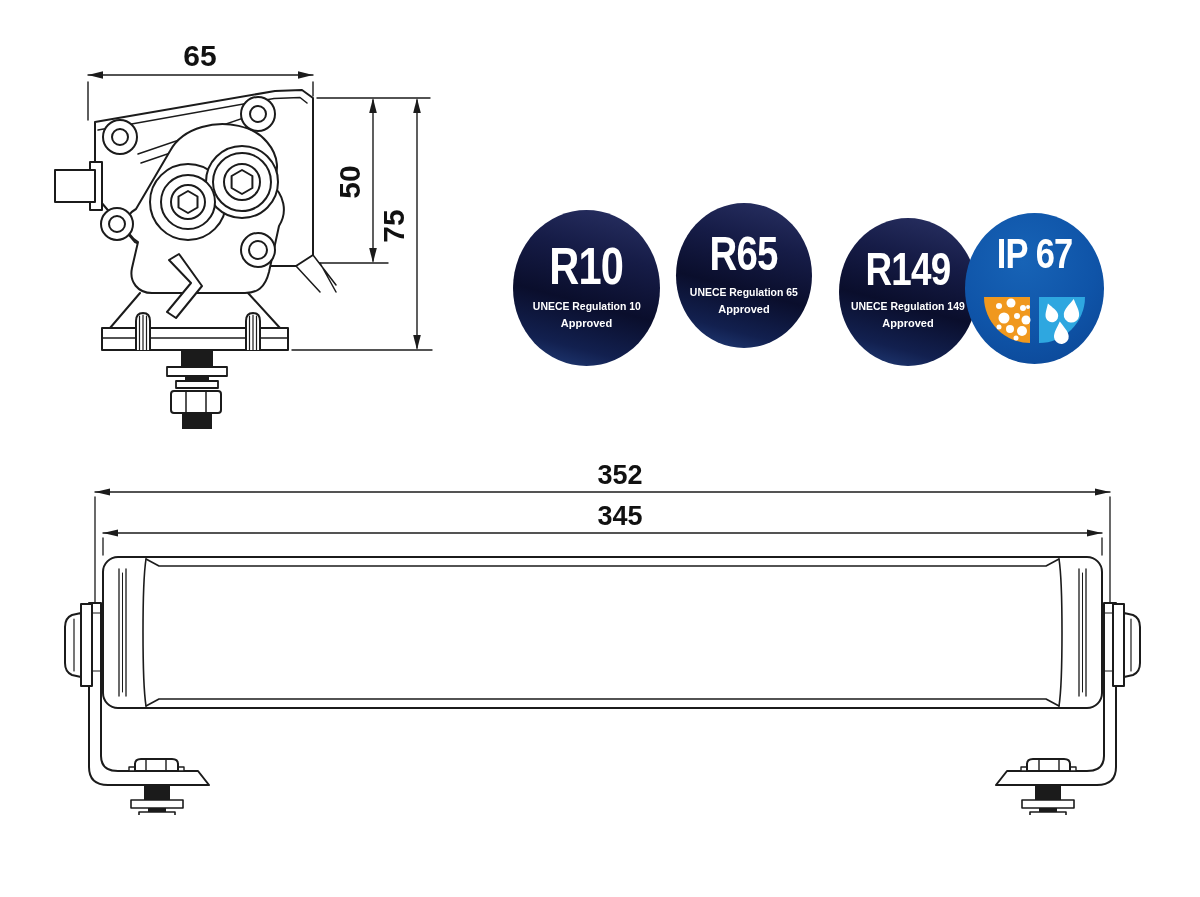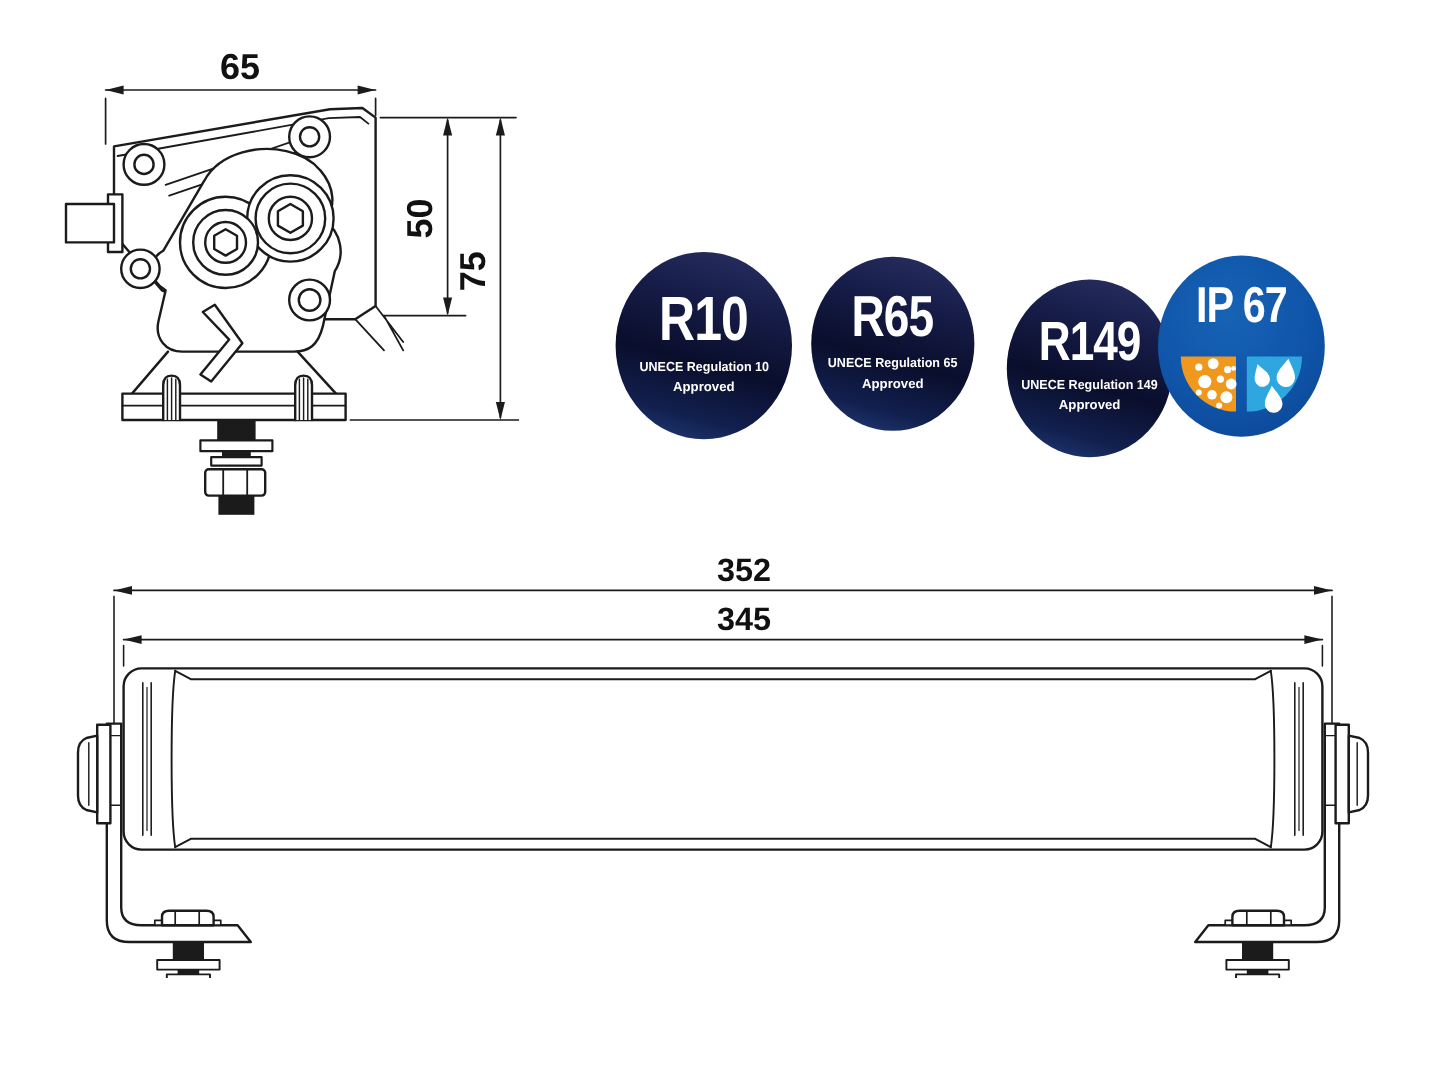--- a/index.html
+++ b/index.html
@@ -6,22 +6,22 @@
   .canvas{position:relative;width:1200px;height:815px;background:#ffffff;overflow:hidden;
           font-family:"Liberation Sans",sans-serif;text-decoration:underline;}
   svg{position:absolute;overflow:visible;}
   svg text{font-family:"Liberation Sans",sans-serif;font-weight:bold;fill:#111;}
 
   
   .badge{position:absolute;border-radius:50%;color:#fff;text-align:center;
          display:flex;flex-direction:column;align-items:center;
          background:linear-gradient(195deg,#2a3265 0%,#161c47 30%,#0a0e2c 58%,#12204f 82%,#23407e 100%);}
   .b1{left:513px;top:210px;width:147px;height:156px;padding-top:30px;box-sizing:border-box;align-items:center;}
-  .b2{left:676px;top:214px;width:136px;height:145px;padding-top:27px;box-sizing:border-box;}
-  .b3{left:839px;top:233px;width:138px;height:148px;padding-top:28px;box-sizing:border-box;}
+  .b2{left:676px;top:203px;width:136px;height:145px;padding-top:27px;box-sizing:border-box;}
+  .b3{left:839px;top:218px;width:138px;height:148px;padding-top:28px;box-sizing:border-box;}
   .b4{left:965px;top:213px;width:139px;height:151px;
       background:radial-gradient(circle at 42% 32%,#1763b6 0%,#0f54a8 55%,#0b4492 100%);}
   .badge-title{font-weight:bold;line-height:1;transform:scaleX(.8);letter-spacing:-1px;white-space:nowrap;}
   .b1 .badge-title{font-size:52px;}
   .b2 .badge-title{font-size:48px;}
   .b3 .badge-title{font-size:46px;}
   .badge-sub{font-size:11px;font-weight:bold;margin-top:8px;transform:scaleX(.95);white-space:nowrap;}
   .badge-approved{font-size:11px;font-weight:bold;margin-top:5px;}
   .ip-title{position:absolute;left:0;right:0;top:17px;font-size:42px;font-weight:bold;
             transform:scaleX(.82);letter-spacing:-1px;color:#fff;}

